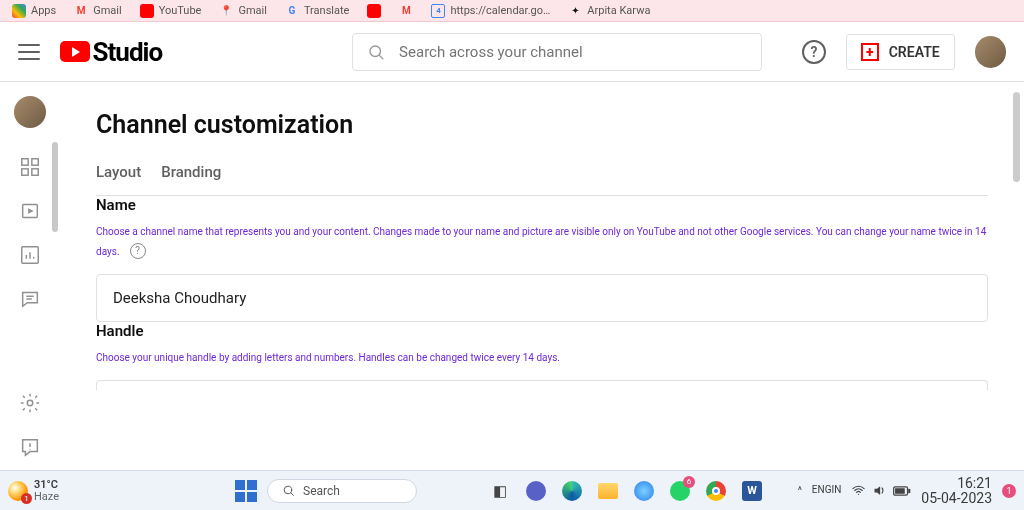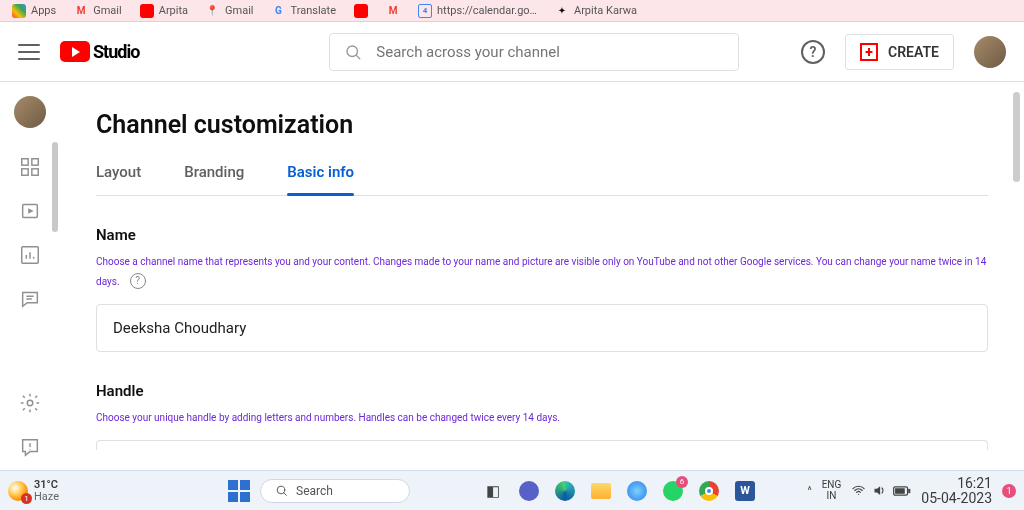--- a/index.html
+++ b/index.html
@@ -21,90 +21,90 @@
   .bm{display:flex;align-items:center;gap:5px;white-space:nowrap;cursor:pointer}
   .bm .ico{width:14px;height:14px;border-radius:3px;display:flex;align-items:center;justify-content:center;font-size:10px}
 
   
   .appbar{display:flex;align-items:center;height:60px;padding:0 18px;border-bottom:1px solid var(--border);gap:20px}
   .burger{width:22px;height:16px;display:flex;flex-direction:column;justify-content:space-between;cursor:pointer}
   .burger div{height:2px;background:#606060;border-radius:1px}
   .logo{display:flex;align-items:center;gap:3px;cursor:pointer}
   .logo .yt{width:30px;height:21px;background:var(--brand-red);border-radius:5px;display:flex;align-items:center;justify-content:center}
   .logo .yt::after{content:"";border-left:8px solid #fff;border-top:5px solid transparent;border-bottom:5px solid transparent;margin-left:2px}
-  .logo .word{font-weight:700;font-size:18px;letter-spacing:-1px;color:#000}
+  .logo .word{font-weight:700;font-size:26px;letter-spacing:-1px;color:#000}
   .search{flex:0 0 410px;margin-left:170px;height:38px;border:1px solid var(--border);border-radius:4px;display:flex;align-items:center;padding:0 14px;gap:12px;color:#999}
   .search input{border:none;outline:none;font-size:15px;flex:1;color:#c2410c;background:transparent}
   .spacer{flex:1}
   .help{width:24px;height:24px;border:2px solid #606060;border-radius:50%;display:flex;align-items:center;justify-content:center;font-size:14px;color:#606060;cursor:pointer;font-weight:600}
   .create{display:flex;align-items:center;gap:10px;border:1px solid var(--border);border-radius:3px;padding:8px 14px;cursor:pointer;font-weight:600;font-size:14px;color:#333}
   .create .plusbox{width:18px;height:18px;border:2px solid var(--brand-red);color:var(--brand-red);display:flex;align-items:center;justify-content:center;font-weight:800;font-size:14px;line-height:1}
   .avatar-small{width:32px;height:32px;border-radius:50%;background:linear-gradient(135deg,#a78b6a,#6e5b44);cursor:pointer}
 
   
   .body{flex:1;display:flex;min-height:0}
   .sidebar{width:60px;display:flex;flex-direction:column;align-items:center;padding-top:14px;gap:22px;position:relative}
   .side-scroll{position:absolute;left:52px;top:60px;width:6px;height:90px;background:#c8c8c8;border-radius:3px}
   .side-avatar{width:32px;height:32px;border-radius:50%;background:linear-gradient(135deg,#a78b6a,#6e5b44);cursor:pointer;margin-bottom:6px}
   .side-ico{width:22px;height:22px;color:#909090;cursor:pointer;display:flex;align-items:center;justify-content:center}
   .side-ico svg{width:22px;height:22px;stroke:#909090;fill:none;stroke-width:1.6}
 
   .main{flex:1;overflow:hidden;position:relative;padding:28px 36px 10px 36px}
   .main-scroll{position:absolute;right:4px;top:10px;width:7px;height:90px;background:#ccc;border-radius:4px}
   h1.title{font-size:25px;font-weight:600;margin:0 0 24px 0}
-  .tab-row{display:flex;align-items:flex-start;border-bottom:1px solid var(--border);gap:43px;position:relative}
+  .tab-row{display:flex;align-items:flex-start;border-bottom:1px solid var(--border);gap:20px;position:relative}
   .tab{padding:0 0 14px 0;font-size:15px;color:#606060;cursor:pointer;font-weight:500}
   .tab.active{color:var(--brand-blue);font-weight:600;position:relative}
   .tab.active::after{content:"";position:absolute;left:0;right:0;bottom:-1px;height:3px;background:var(--brand-blue);border-radius:2px}
   .actions{position:absolute;right:0;top:-6px;display:flex;gap:22px;align-items:center;font-weight:700;font-size:14px;letter-spacing:.3px}
   .link-btn{color:var(--brand-blue);cursor:pointer}
   .ghost-btn{color:#606060;cursor:pointer}
   .publish{background:#c9c9c9;color:#fff;padding:9px 18px;border-radius:3px;cursor:default}
 
-  .section{margin-top:30px}
+  .section{}
   .sec-label{font-size:15px;font-weight:600;margin-bottom:6px}
   .sec-desc{font-size:10px;color:#6d28d9;line-height:1.6;display:inline}
   .inline-help{display:inline-flex;width:16px;height:16px;border:1.5px solid #888;border-radius:50%;align-items:center;justify-content:center;font-size:10px;color:#888;margin-left:6px;vertical-align:middle;cursor:pointer}
   .field{margin-top:14px;border:1px solid var(--border);border-radius:4px;padding:14px 16px;font-size:15px;color:#222}
 
   
-  .taskbar{height:40px;background:var(--taskbar);display:flex;align-items:center;padding:0 8px;gap:19px;font-size:11px;color:#3a3a3a;border-top:1px solid #d5dee8}
+  .taskbar{height:40px;background:var(--taskbar);display:flex;align-items:center;padding:0 8px;gap:26px;font-size:11px;color:#3a3a3a;border-top:1px solid #d5dee8}
   .weather{display:flex;align-items:center;gap:6px;cursor:pointer}
   .weather .sun{width:20px;height:20px;border-radius:50%;background:radial-gradient(circle at 35% 35%,#fff,#ffd76a 30%,#ff8a00 70%);position:relative}
   .weather .sun::after{content:"1";position:absolute;right:-4px;bottom:-3px;background:#d93025;color:#fff;width:11px;height:11px;border-radius:50%;font-size:8px;display:flex;align-items:center;justify-content:center}
   .wtxt{display:flex;flex-direction:column;line-height:1.05}
   .tcenter{flex:1;display:flex;align-items:center;justify-content:flex-start;gap:10px;margin-left:150px}
   .winlogo{width:22px;height:22px;display:grid;grid-template-columns:1fr 1fr;grid-template-rows:1fr 1fr;gap:2px;cursor:pointer}
   .winlogo div{background:#2f6fd0}
   .tsearch{display:flex;align-items:center;gap:8px;background:#fff;border:1px solid #cfd7e2;border-radius:16px;padding:4px 14px;width:150px;cursor:text;color:#555}
   .tsearch svg{width:13px;height:13px;stroke:#555}
   .tray-ico{width:26px;height:26px;border-radius:6px;display:flex;align-items:center;justify-content:center;cursor:pointer;font-size:15px}
   .tright{display:flex;align-items:center;gap:10px}
-  .lang{display:flex;flex-direction:column;align-items:center;line-height:1.05;font-size:10px;cursor:pointer}
+  .lang{display:flex;flex-direction:row;align-items:flex-start;line-height:1.05;font-size:10px;cursor:pointer}
   .sys{display:flex;gap:6px;align-items:center;cursor:pointer}
   .clock{display:flex;flex-direction:column;align-items:flex-end;line-height:1.05;font-size:14px;cursor:pointer}
   .notif-dot{width:14px;height:14px;border-radius:50%;background:#e84e7b;color:#fff;font-size:9px;display:flex;align-items:center;justify-content:center;cursor:pointer}
 
   svg.stroke{fill:none;stroke:currentColor;stroke-width:1.8;stroke-linecap:round;stroke-linejoin:round}
 </style>
 </head>
 <body>
 
 <div class="bookmarks">
   <div class="bm">
       <span class="ico" style="background:linear-gradient(45deg,#ea4335,#fbbc05,#34a853,#4285f4)"></span>
       <span>Apps</span>
     </div>
   <div class="bm">
       <span class="ico" style="color:#ea4335;font-weight:700">M</span>
       <span>Gmail</span>
     </div>
   <div class="bm">
       <span class="ico" style="background:#ff0000;border-radius:3px"></span>
-      <span>Arpita</span>
+      <span>YouTube</span>
     </div>
   <div class="bm">
       <span class="ico" style="color:#34a853">📍</span>
       <span>Gmail</span>
     </div>
   <div class="bm">
       <span class="ico" style="color:#4285f4;font-weight:700">G</span>
       <span>Translate</span>
     </div>
   <div class="bm">
@@ -198,21 +198,20 @@
     <div class="side-scroll"></div>
   </div>
 
   <div class="main">
     <div class="main-scroll"></div>
     <h1 class="title">Channel customization</h1>
 
     <div class="tab-row">
       <div class="tab">Layout</div>
       <div class="tab">Branding</div>
-      <div class="tab active">Basic info</div>
     </div>
 
     <div class="section">
       <div class="sec-label">Name</div>
       <span class="sec-desc">Choose a channel name that represents you and your content. Changes made to your name and picture are visible only on YouTube and not other Google services. You can change your name twice in 14 days.</span>
       <span class="inline-help">?</span>
       <div class="field">Deeksha Choudhary</div>
     </div>
 
     <div class="section">

